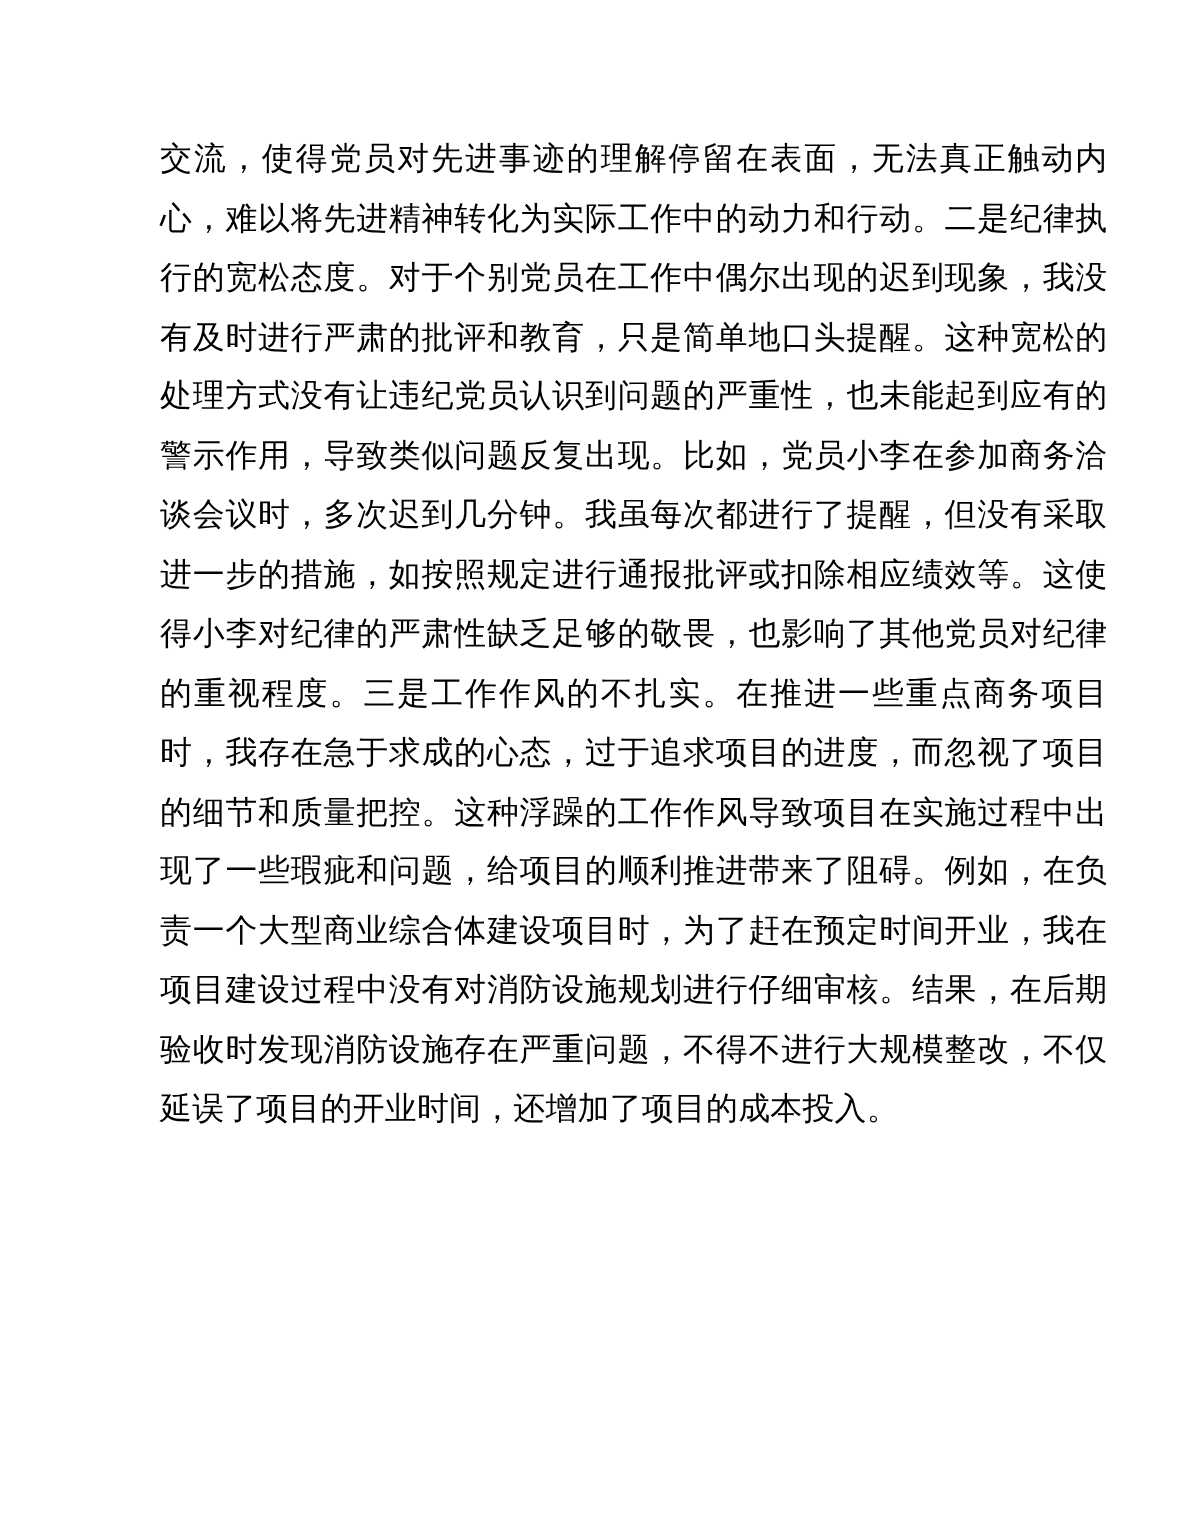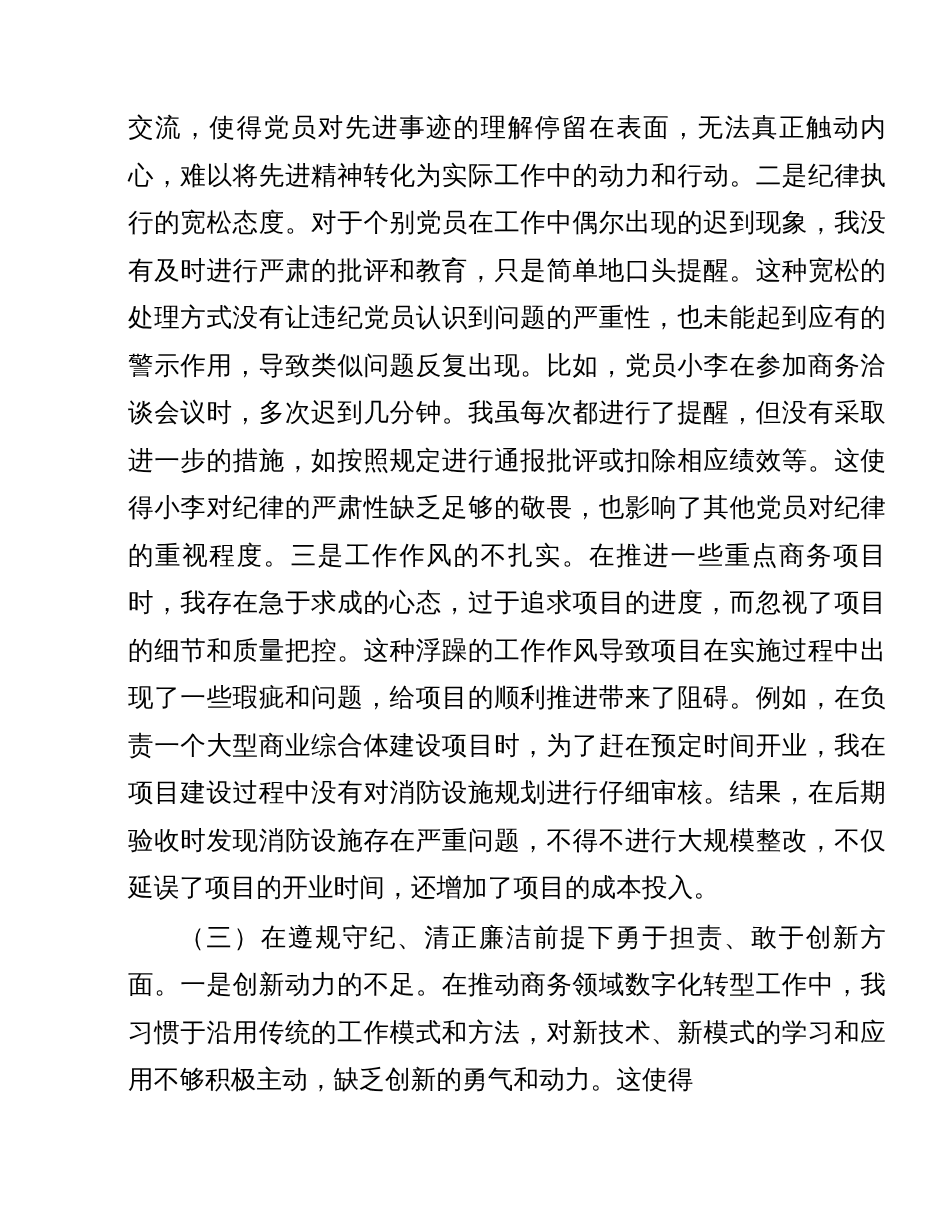--- a/index.html
+++ b/index.html
@@ -39,15 +39,14 @@
   p.indent {
     text-indent: 51px;
   }
 </style>
 </head>
 <body>
 
 <div class="page">
   <div class="doc-body">
     <p class="para">交流，使得党员对先进事迹的理解停留在表面，无法真正触动内心，难以将先进精神转化为实际工作中的动力和行动。二是纪律执行的宽松态度。对于个别党员在工作中偶尔出现的迟到现象，我没有及时进行严肃的批评和教育，只是简单地口头提醒。这种宽松的处理方式没有让违纪党员认识到问题的严重性，也未能起到应有的警示作用，导致类似问题反复出现。比如，党员小李在参加商务洽谈会议时，多次迟到几分钟。我虽每次都进行了提醒，但没有采取进一步的措施，如按照规定进行通报批评或扣除相应绩效等。这使得小李对纪律的严肃性缺乏足够的敬畏，也影响了其他党员对纪律的重视程度。三是工作作风的不扎实。在推进一些重点商务项目时，我存在急于求成的心态，过于追求项目的进度，而忽视了项目的细节和质量把控。这种浮躁的工作作风导致项目在实施过程中出现了一些瑕疵和问题，给项目的顺利推进带来了阻碍。例如，在负责一个大型商业综合体建设项目时，为了赶在预定时间开业，我在项目建设过程中没有对消防设施规划进行仔细审核。结果，在后期验收时发现消防设施存在严重问题，不得不进行大规模整改，不仅延误了项目的开业时间，还增加了项目的成本投入。</p>
-    <p class="para indent">（三）在遵规守纪、清正廉洁前提下勇于担责、敢于创新方面。一是创新动力的不足。在推动商务领域数字化转型工作中，我习惯于沿用传统的工作模式和方法，对新技术、新模式的学习和应用不够积极主动，缺乏创新的勇气和动力。这使得</p>
   </div>
 </div>
 
 </body></html>

